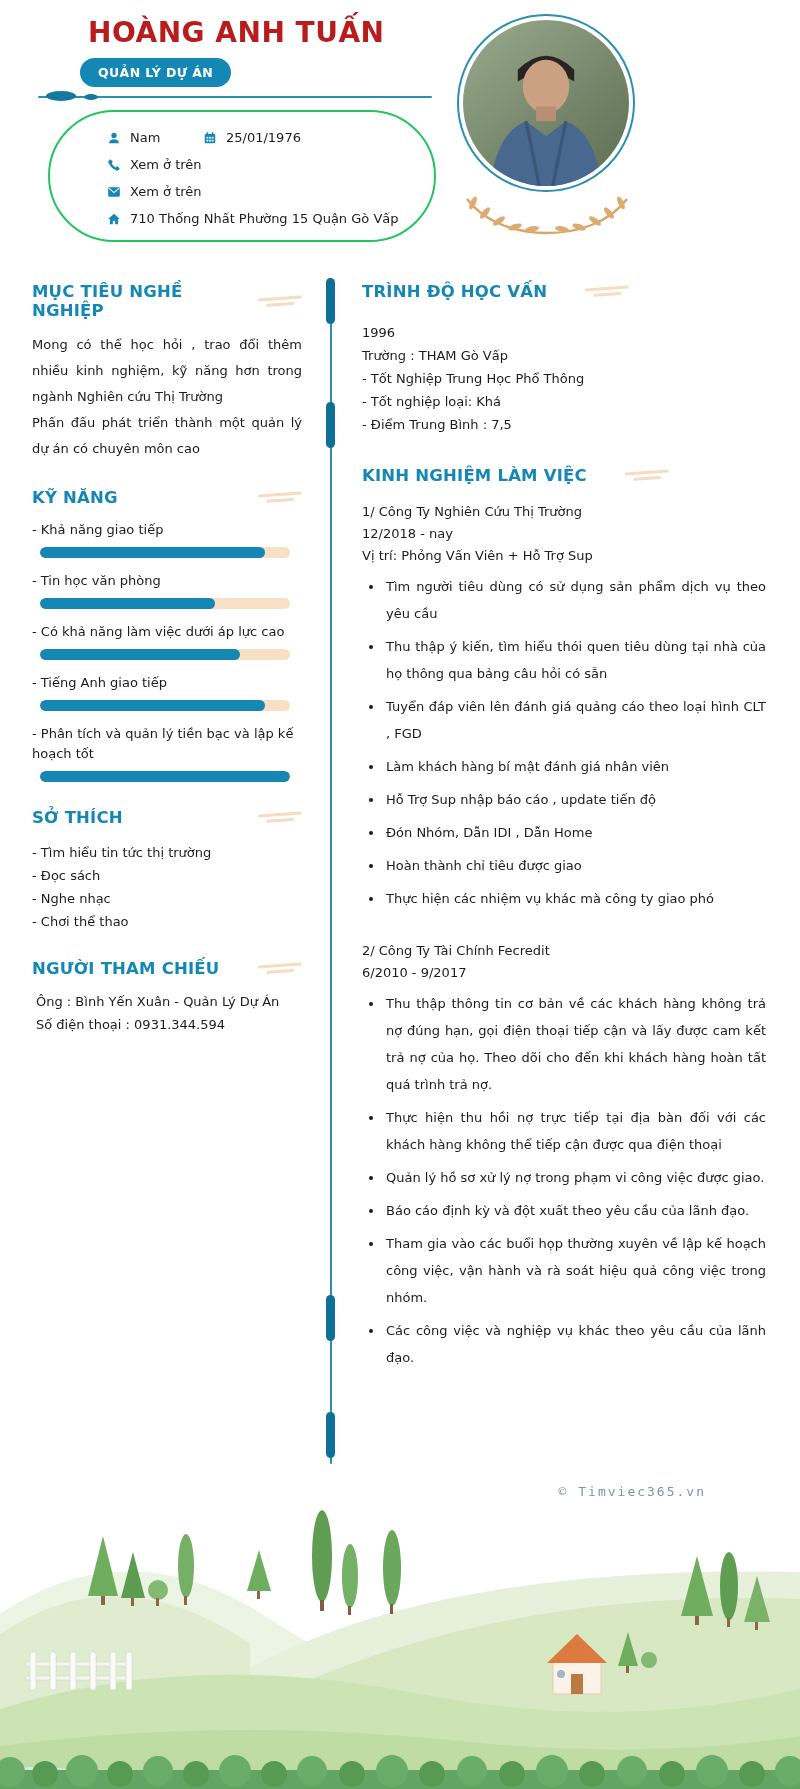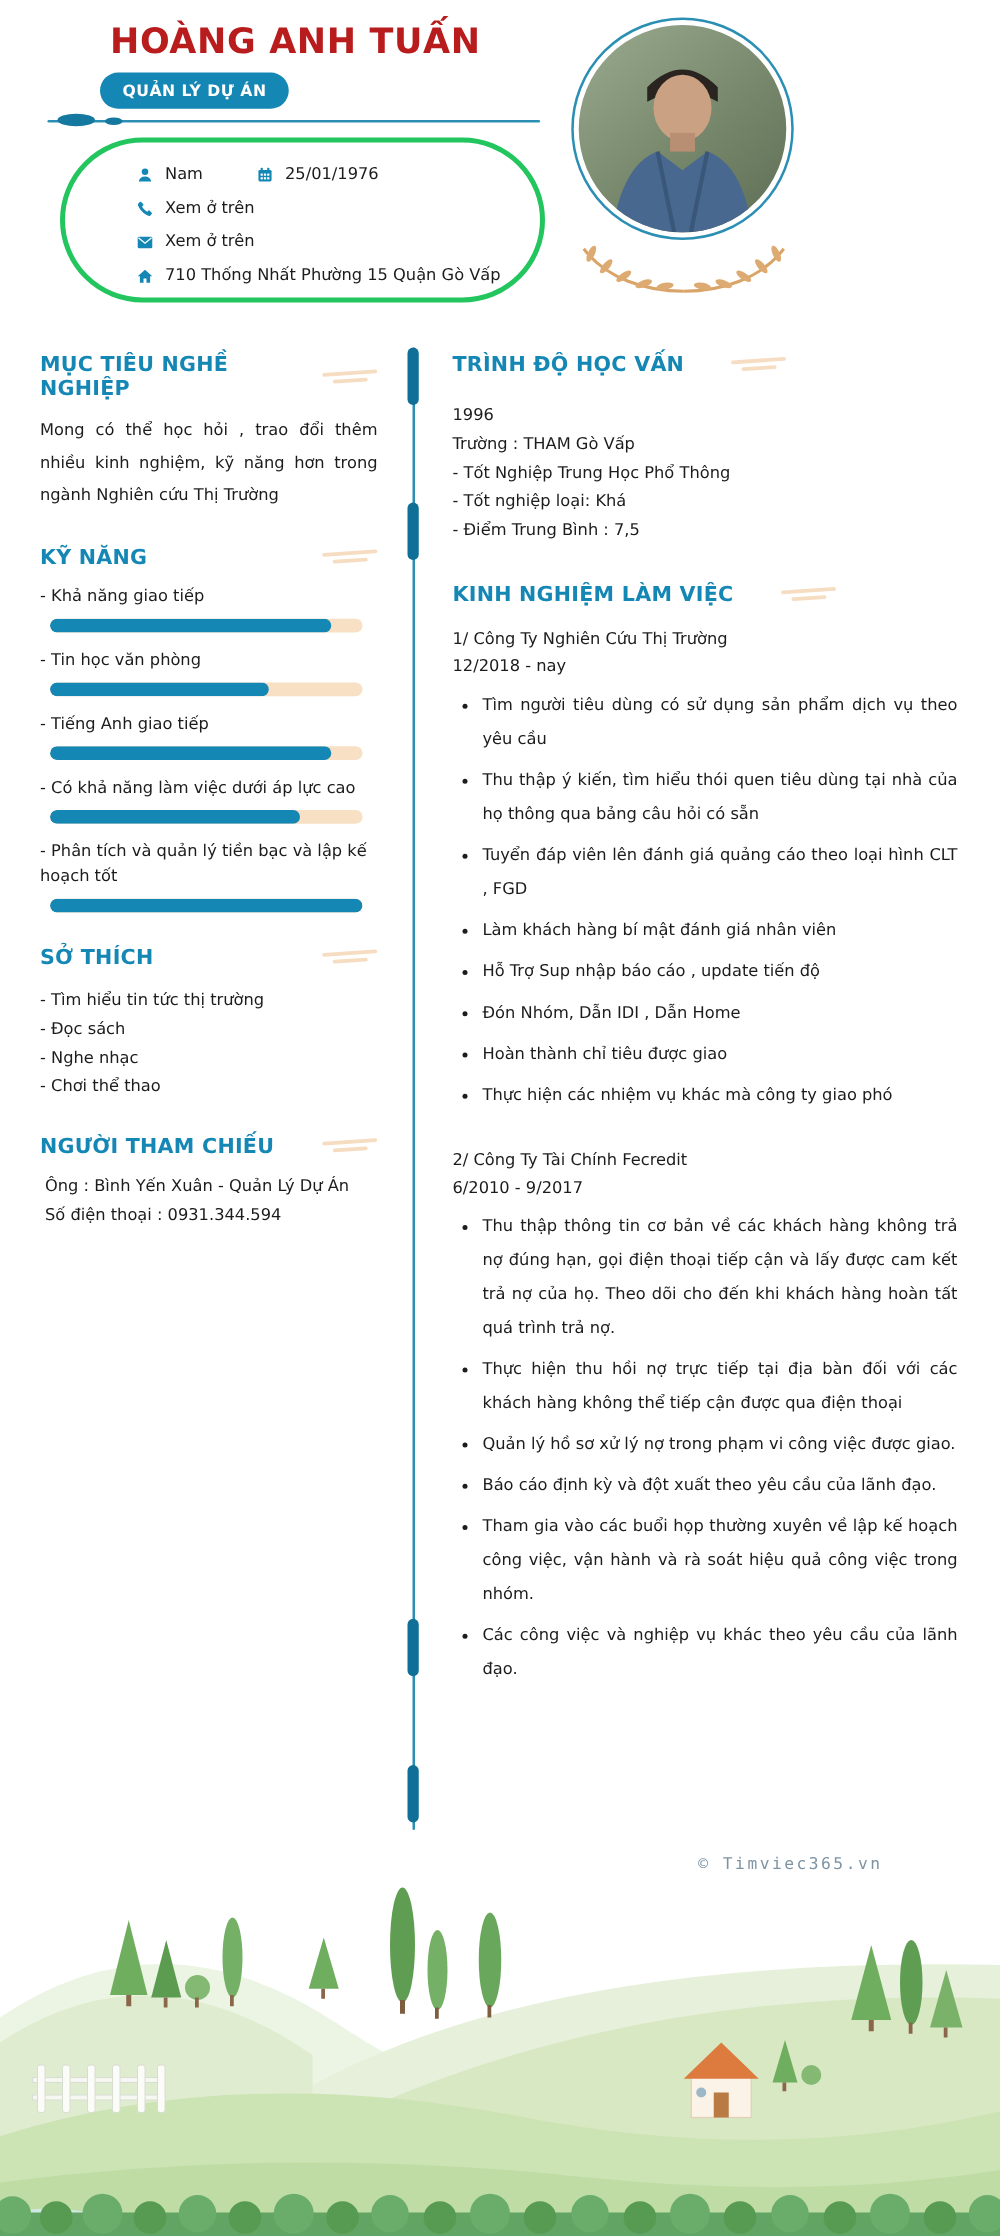--- a/index.html
+++ b/index.html
@@ -13,21 +13,21 @@
          font-size:12.5px;font-weight:bold;padding:7px 18px;border-radius:17px;
          letter-spacing:.4px;}
   .deco-line{position:absolute;left:38px;top:96px;width:394px;height:2px;
              background:#2b8fb4;border-radius:2px;}
   .deco-blob1{position:absolute;left:46px;top:91px;width:30px;height:10px;
               background:#15789f;border-radius:50%;}
   .deco-blob2{position:absolute;left:84px;top:94px;width:14px;height:6px;
               background:#15789f;border-radius:50%;}
 
   .info-box{position:absolute;left:48px;top:110px;width:388px;height:132px;
-            border:4px solid #22c55e;border-radius:66px;box-sizing:border-box;
+            border:2px solid #22c55e;border-radius:66px;box-sizing:border-box;
             padding:12px 0 0 57px;}
   .info-row{display:flex;align-items:center;height:27px;font-size:13px;}
   .info-cell{display:flex;align-items:center;}
   .info-cell.gender{width:96px;}
   .icn{width:14px;height:14px;margin-right:9px;flex:0 0 auto;display:inline-flex;}
   .icn svg{width:14px;height:14px;fill:#1587b5;}
 
   .photo-ring{position:absolute;left:457px;top:14px;width:178px;height:178px;
               border:2px solid #2b8fb4;border-radius:50%;box-sizing:border-box;
               padding:4px;background:#fff;}
@@ -199,20 +199,21 @@
     <div class="section">
       <div class="sec-head">
         <span class="sec-title">MỤC TIÊU NGHỀ NGHIỆP</span>
         <span class="squiggle">
             <i class="s1"></i>
             <i class="s2"></i>
           </span>
       </div>
       <div class="objective-text">
           <div class="para">Mong có thể học hỏi , trao đổi thêm nhiều kinh nghiệm, kỹ năng hơn trong ngành Nghiên cứu Thị Trường</div>
+          <div class="para">Phấn đấu phát triển thành một quản lý dự án có chuyên môn cao</div>
         </div>
     </div>
 
     <div class="section">
       <div class="sec-head">
         <span class="sec-title">KỸ NĂNG</span>
         <span class="squiggle">
             <i class="s1"></i>
             <i class="s2"></i>
           </span>
@@ -224,29 +225,29 @@
               <div class="bar-fill" style="width: 90%;"></div>
             </div>
           </div>
           <div class="skill">
             <div class="skill-label">- Tin học văn phòng</div>
             <div class="bar">
               <div class="bar-fill" style="width: 70%;"></div>
             </div>
           </div>
           <div class="skill">
+            <div class="skill-label">- Có khả năng làm việc dưới áp lực cao</div>
+            <div class="bar">
+              <div class="bar-fill" style="width: 80%;"></div>
+            </div>
+          </div>
+          <div class="skill">
             <div class="skill-label">- Tiếng Anh giao tiếp</div>
             <div class="bar">
               <div class="bar-fill" style="width: 90%;"></div>
-            </div>
-          </div>
-          <div class="skill">
-            <div class="skill-label">- Có khả năng làm việc dưới áp lực cao</div>
-            <div class="bar">
-              <div class="bar-fill" style="width: 80%;"></div>
             </div>
           </div>
           <div class="skill">
             <div class="skill-label">- Phân tích và quản lý tiền bạc và lập kế hoạch tốt</div>
             <div class="bar">
               <div class="bar-fill" style="width: 100%;"></div>
             </div>
           </div>
         </div>
     </div>
@@ -307,20 +308,21 @@
         <span class="sec-title">KINH NGHIỆM LÀM VIỆC</span>
         <span class="squiggle">
             <i class="s1"></i>
             <i class="s2"></i>
           </span>
       </div>
       <div class="experience-jobs">
           <div class="job">
             <div class="job-line">1/ Công Ty Nghiên Cứu Thị Trường</div>
             <div class="job-line">12/2018 - nay</div>
+            <div class="job-line">Vị trí: Phỏng Vấn Viên + Hỗ Trợ Sup</div>
             <ul class="bullets">
               <li class="bullet">Tìm người tiêu dùng có sử dụng sản phẩm dịch vụ theo yêu cầu</li>
               <li class="bullet">Thu thập ý kiến, tìm hiểu thói quen tiêu dùng tại nhà của họ thông qua bảng câu hỏi có sẵn</li>
               <li class="bullet">Tuyển đáp viên lên đánh giá quảng cáo theo loại hình CLT , FGD</li>
               <li class="bullet">Làm khách hàng bí mật đánh giá nhân viên</li>
               <li class="bullet">Hỗ Trợ Sup nhập báo cáo , update tiến độ</li>
               <li class="bullet">Đón Nhóm, Dẫn IDI , Dẫn Home</li>
               <li class="bullet">Hoàn thành chỉ tiêu được giao</li>
               <li class="bullet">Thực hiện các nhiệm vụ khác mà công ty giao phó</li>
             </ul>

